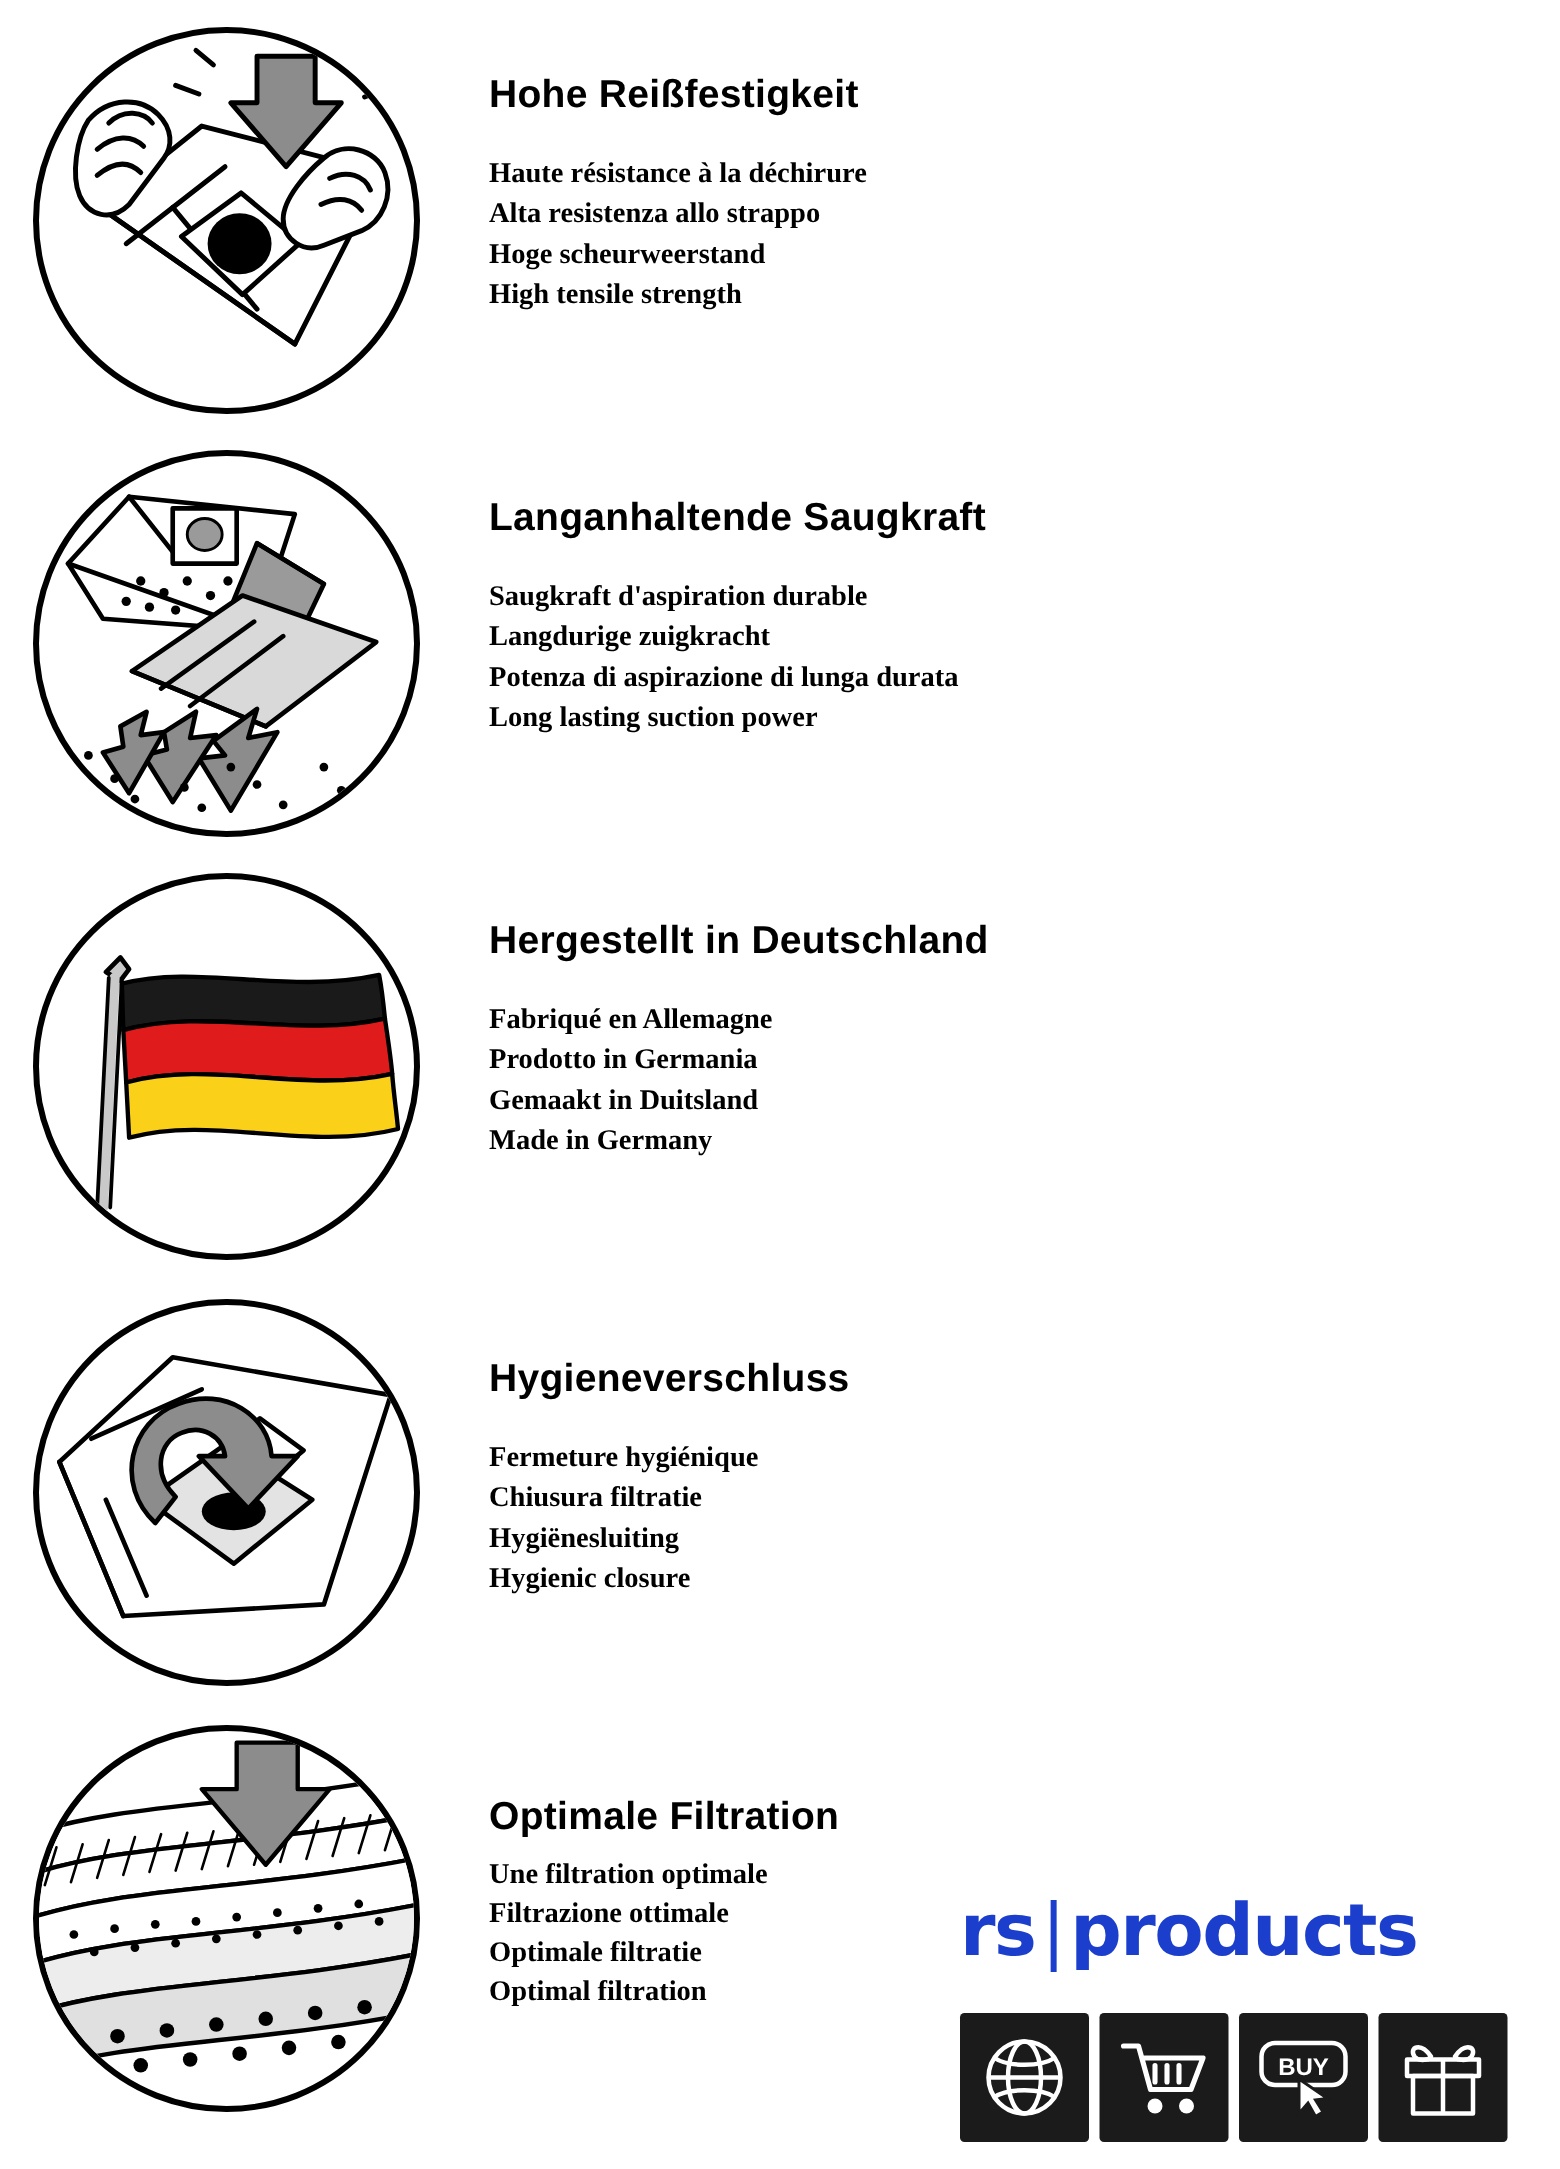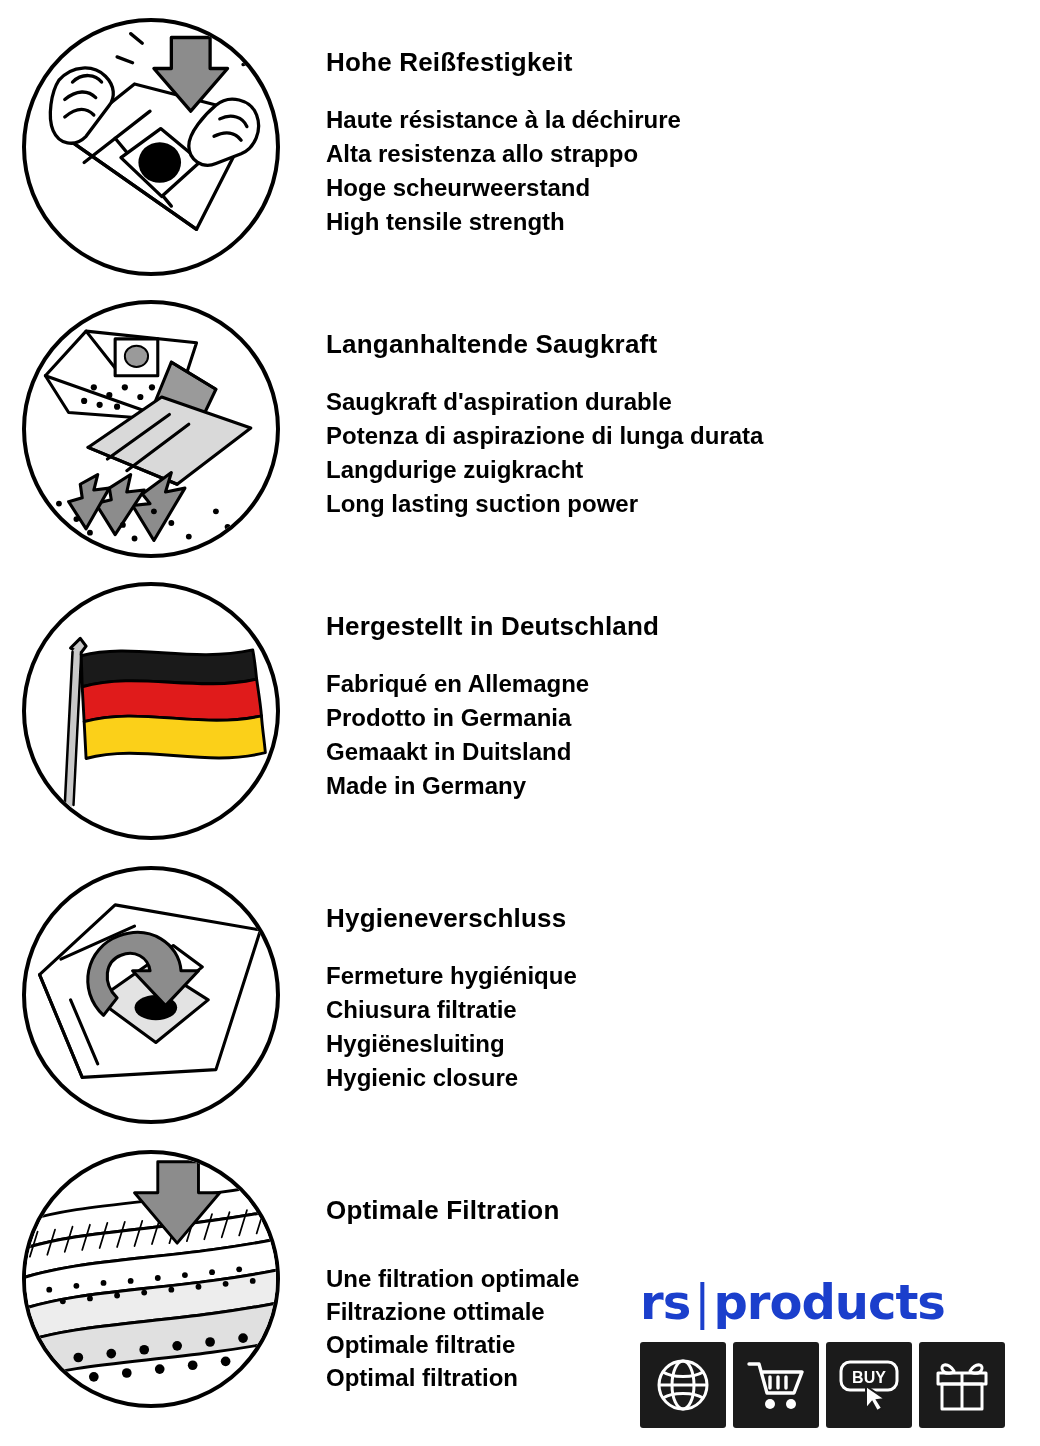--- a/index.html
+++ b/index.html
@@ -71,37 +71,38 @@
     margin: 0 0 26px 0;
     line-height: 1.1;
   }
 
   .sublines {
     margin: 0;
     padding: 0;
     list-style: none;
   }
   .sublines li {
-    font-size: 24px;
+    font-size: 19px;
     font-weight: bold;
     line-height: 1.42;
     white-space: nowrap;
+    font-family: Liberation Serif, serif;
   }
 
   
   #row-0 { top: 18px; }
   #row-1 { top: 300px; }
   #row-2 { top: 582px; }
   #row-3 { top: 866px; }
   #row-4 { top: 1150px; }
 
   #row-2 .headline { }
   #row-3 .texts { padding-top: 38px; }
   #row-4 .texts { padding-top: 46px; }
-  #row-4 .headline { margin-bottom: 37px; }
+  #row-4 .headline { margin-bottom: 12px; }
   #row-4 .sublines li { line-height: 1.38; }
 
   
   .brand {
     position: absolute;
     right: 8px;
     bottom: 18px;
     width: 392px;
     text-align: left;
   }
@@ -113,21 +114,21 @@
     line-height: 1;
     white-space: nowrap;
     font-family: "DejaVu Sans", sans-serif;
   }
   .brand-word .bar {
     color: #1b3fcc;
     font-weight: normal;
     padding: 0 4px;
   }
   .brand-icons {
-    margin-top: 16px;
+    margin-top: 31px;
     display: flex;
     gap: 7px;
   }
   .brand-icon {
     width: 86px;
     height: 86px;
     background: #1b1b1b;
     border-radius: 3px;
     display: flex;
     align-items: center;
@@ -233,22 +234,22 @@
                 <circle cx="132" cy="214" r="3"></circle>
             </g>
           </g>
         </svg>
       </div>
     </div>
     <div class="texts">
       <div class="headline">Langanhaltende Saugkraft</div>
       <ul class="sublines">
         <li>Saugkraft d'aspiration durable</li>
+        <li>Langdurige zuigkracht</li>
         <li>Potenza di aspirazione di lunga durata</li>
-        <li>Langdurige zuigkracht</li>
         <li>Long lasting suction power</li>
       </ul>
     </div>
   </div>
 
   <div class="feature" id="row-2">
     <div class="icon-wrap">
       <div class="icon-circle">
         <svg viewBox="0 0 258 258" xmlns="http://www.w3.org/2000/svg">
 

